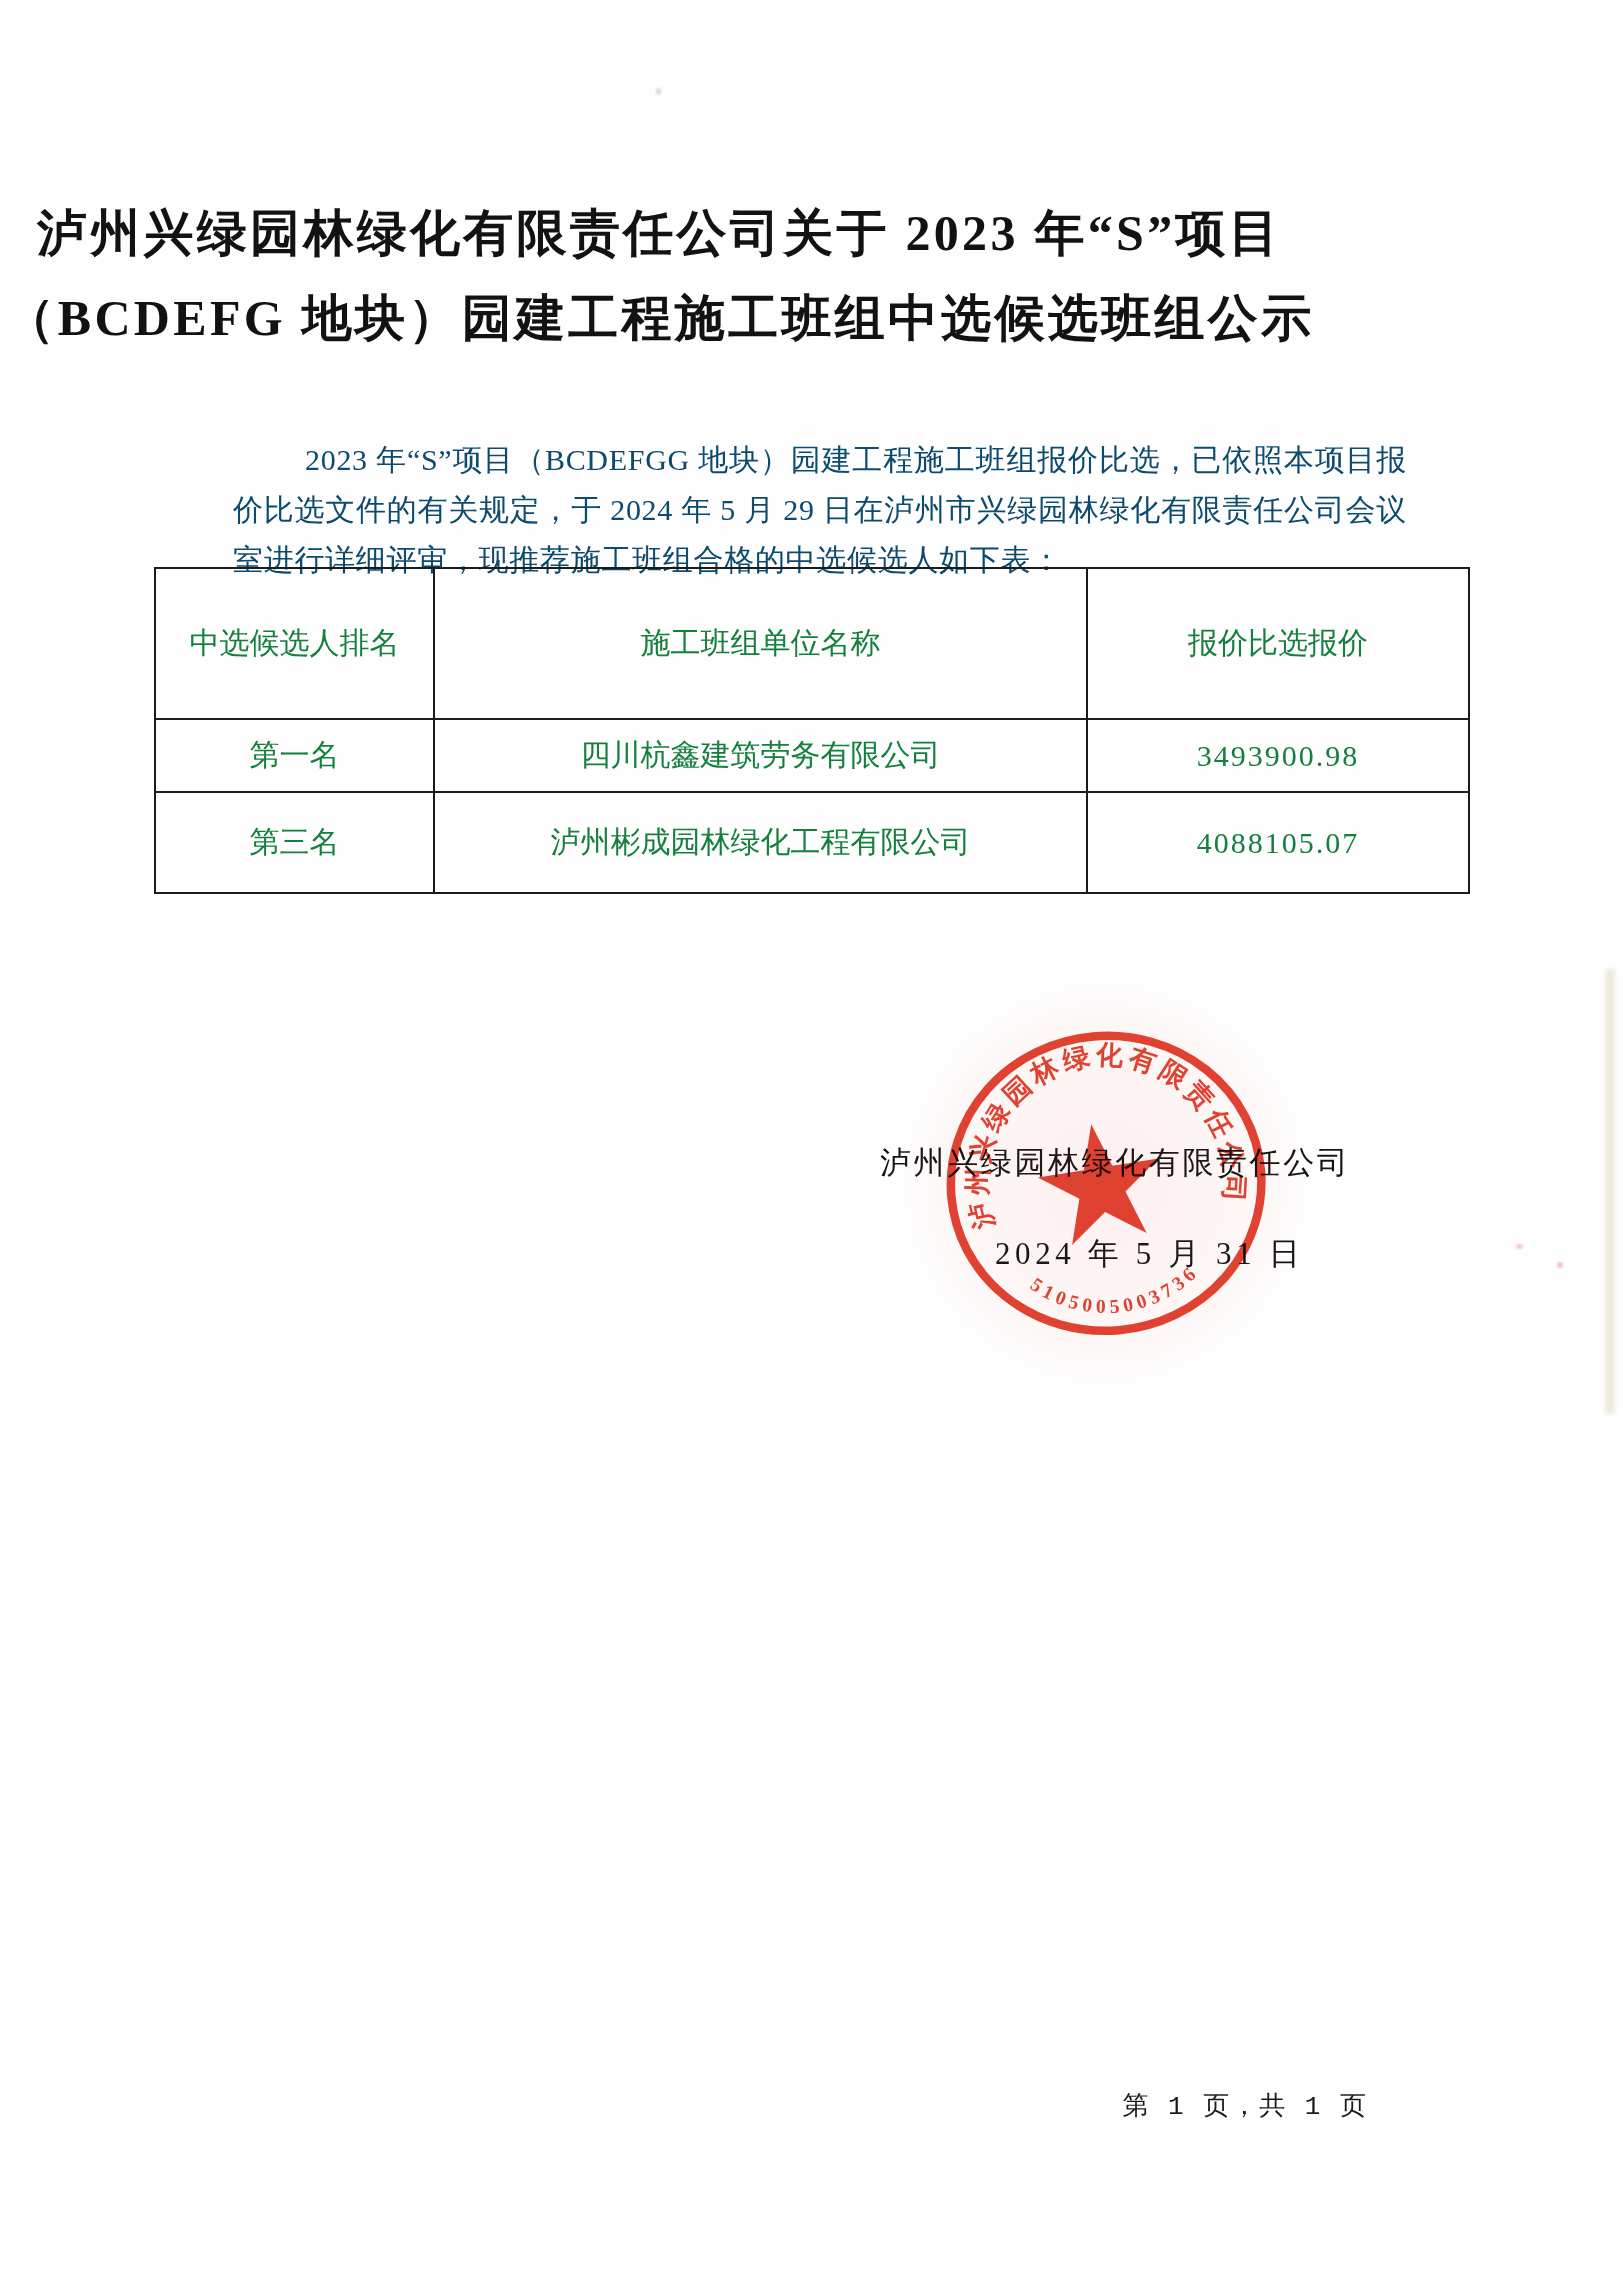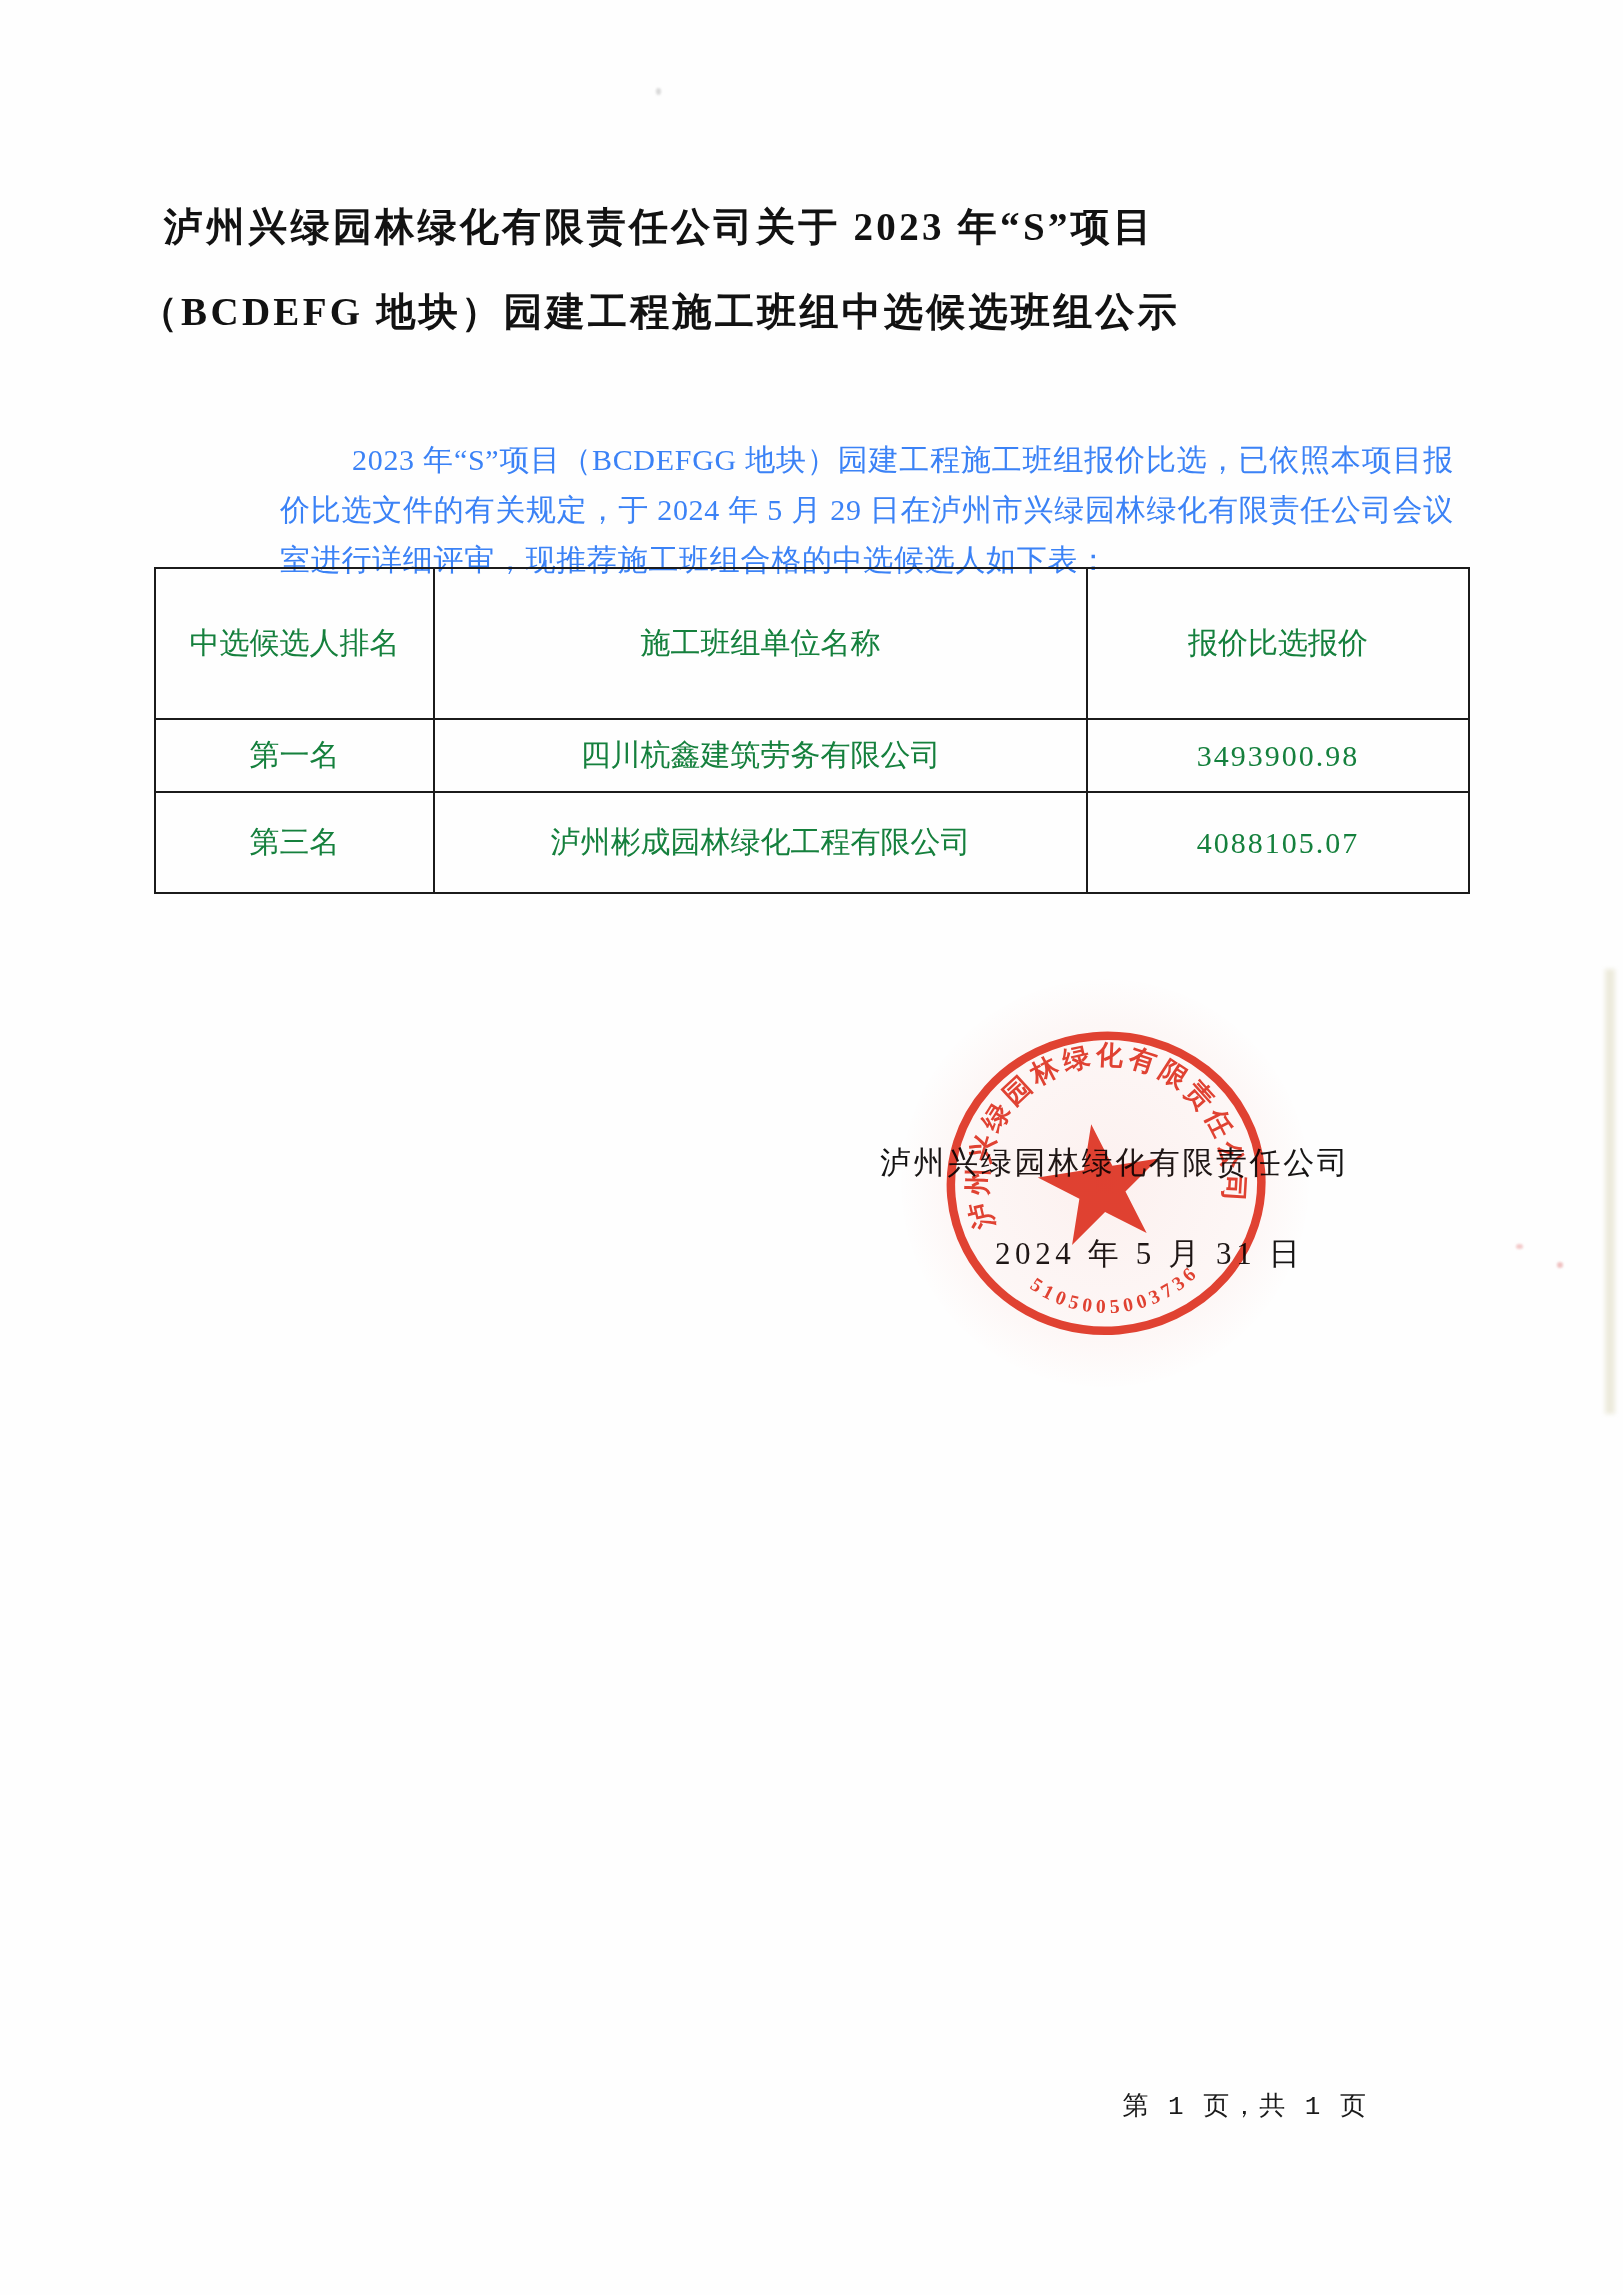--- a/index.html
+++ b/index.html
@@ -5,30 +5,30 @@
   html,body{margin:0;padding:0;}
   body{
     width:1623px;height:2295px;position:relative;background:#ffffff;overflow:hidden;
     font-family:"Liberation Serif","DejaVu Serif",serif;color:#161616;
   }
   .page{position:absolute;inset:0;background:#fefefe;}
 
   
   .title{
     position:absolute;left:0;width:1319px;text-align:center;
-    font-weight:bold;font-size:39px;letter-spacing:3.3px;color:#121212;white-space:nowrap;
+    font-weight:bold;font-size:50px;letter-spacing:3.3px;color:#121212;white-space:nowrap;
   }
   .title-line1{top:200px;}
   .title-line2{top:285px;}
 
   
   .body-par{
     position:absolute;left:233px;top:405px;width:1174px;
     font-size:30px;line-height:50px;letter-spacing:0.7px;
-    text-align:justify;text-indent:2.4em;color:#3b82f6;margin-left:47px;
+    text-align:justify;text-indent:2.4em;color:#0c4a6e;
   }
 
   
   .result-table{
     position:absolute;left:154px;top:567px;width:1314px;
     border-collapse:collapse;table-layout:fixed;
     font-size:30px;color:#15803d;
     border:2.6px solid #1b1b1b;
     padding-left:37px;
   }

